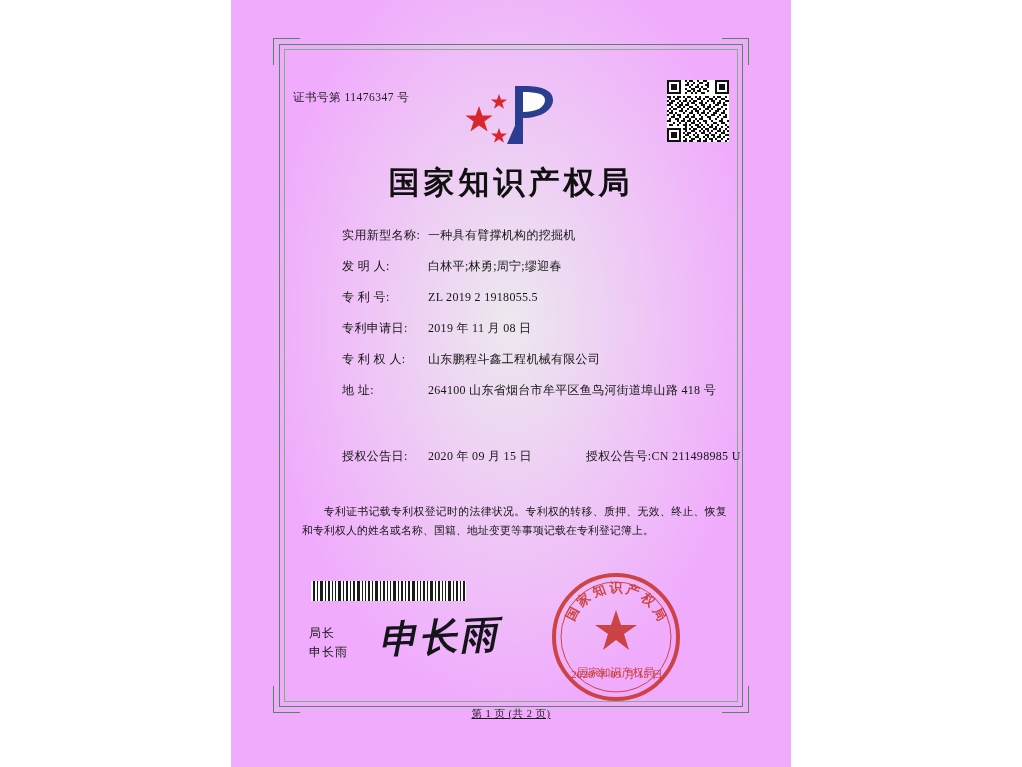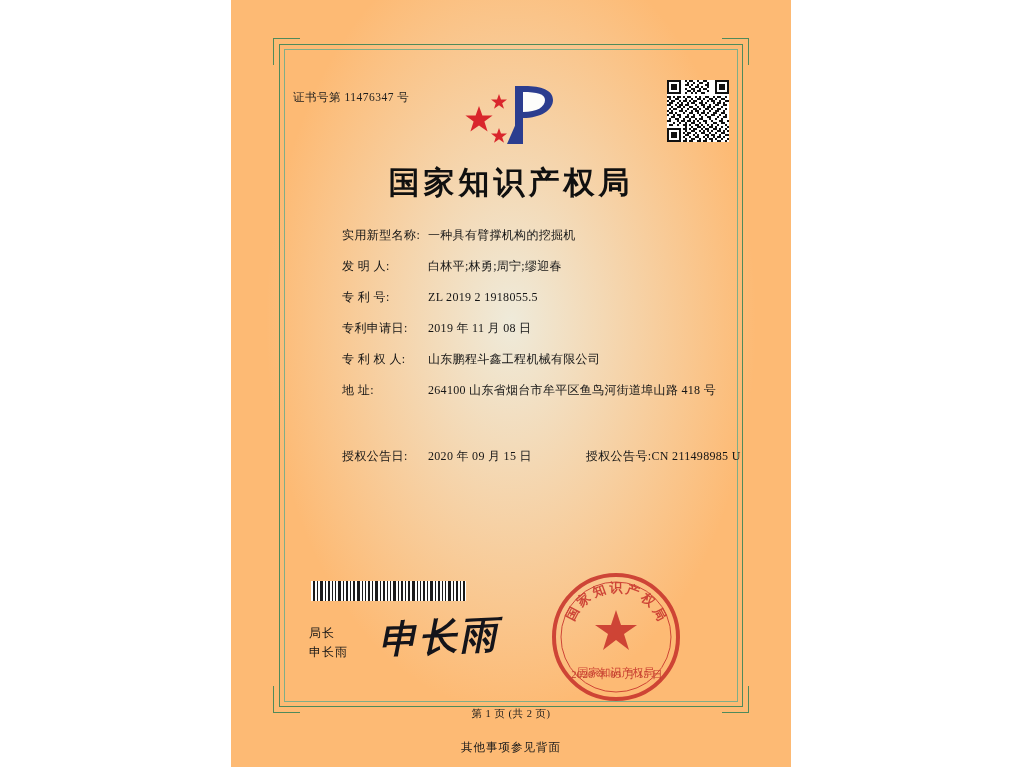--- a/index.html
+++ b/index.html
@@ -19,21 +19,21 @@
     height: 767px;
     background: #ffffff;
   }
   
   .sheet {
     position: absolute;
     left: 231px;
     top: 0px;
     width: 560px;
     height: 767px;
-    background: #fdba74;
+    background: #f0abfc;
     box-shadow: 0 0 0 0 rgba(0,0,0,0);
   }
   
   .sheet::before {
     content: "";
     position: absolute;
     inset: 0;
     background:
       radial-gradient(ellipse at 50% 42%, rgba(236,243,236,0.85) 0%, rgba(253,253,251,0) 62%);
     pointer-events: none;
@@ -201,20 +201,21 @@
 
   .page-no {
     position: absolute;
     left: 0;
     right: 0;
     top: 707px;
     text-align: center;
     font-size: 10.5px;
     color: #1a1a1a;
     letter-spacing: 0.5px;
+    text-decoration: underline;
   }
   .footer-note {
     position: absolute;
     left: 0;
     right: 0;
     top: 740px;
     text-align: center;
     font-size: 11.5px;
     color: #1a1a1a;
     letter-spacing: 1px;
@@ -523,20 +524,21 @@
         <span class="lbl">专 利 权 人:</span><span class="val">山东鹏程斗鑫工程机械有限公司</span>
       </div>
       <div class="field">
         <span class="lbl">地 址:</span><span class="val">264100 山东省烟台市牟平区鱼鸟河街道埠山路 418 号</span>
       </div>
       <div class="field row2">
         <span class="lbl">授权公告日:</span><span class="val">2020 年 09 月 15 日</span><span class="lbl2">授权公告号:</span><span class="val2">CN 211498985 U</span>
       </div>
     </div>
 
+    <div class="para p2"><span class="indent"></span><span>专利证书记载专利权登记时的法律状况。专利权的转移、质押、无效、终止、恢复和专利权人的姓名或名称、国籍、地址变更等事项记载在专利登记簿上。</span></div>
 
     <div class="barcode">
       <svg width="155" height="20" viewBox="0 0 155 20" shape-rendering="crispEdges">
         <rect width="155" height="20" fill="#fdfdfb"></rect>
         <g fill="#1a1a1a">
           <rect x="2" y="0" width="2" height="20"></rect>
             <rect x="6" y="0" width="1" height="20"></rect>
           <rect x="9" y="0" width="3" height="20"></rect>
             <rect x="14" y="0" width="1" height="20"></rect>
           <rect x="17" y="0" width="2" height="20"></rect>
@@ -606,16 +608,15 @@
           </g>
           <g fill="#c8342c" font-family="'DejaVu Serif','Liberation Serif',serif" font-size="11">
             <text x="67" y="106" text-anchor="middle">国家知识产权局</text>
           </g>
         </g>
       </svg>
     </div>
     <div class="seal-date">2020 年 09 月 15 日</div>
 
     <div class="page-no">第 1 页 (共 2 页)</div>
-    <div class="footer-note">其他事项参见背面</div>
 
   </div>
 </div>
 
 </body></html>

